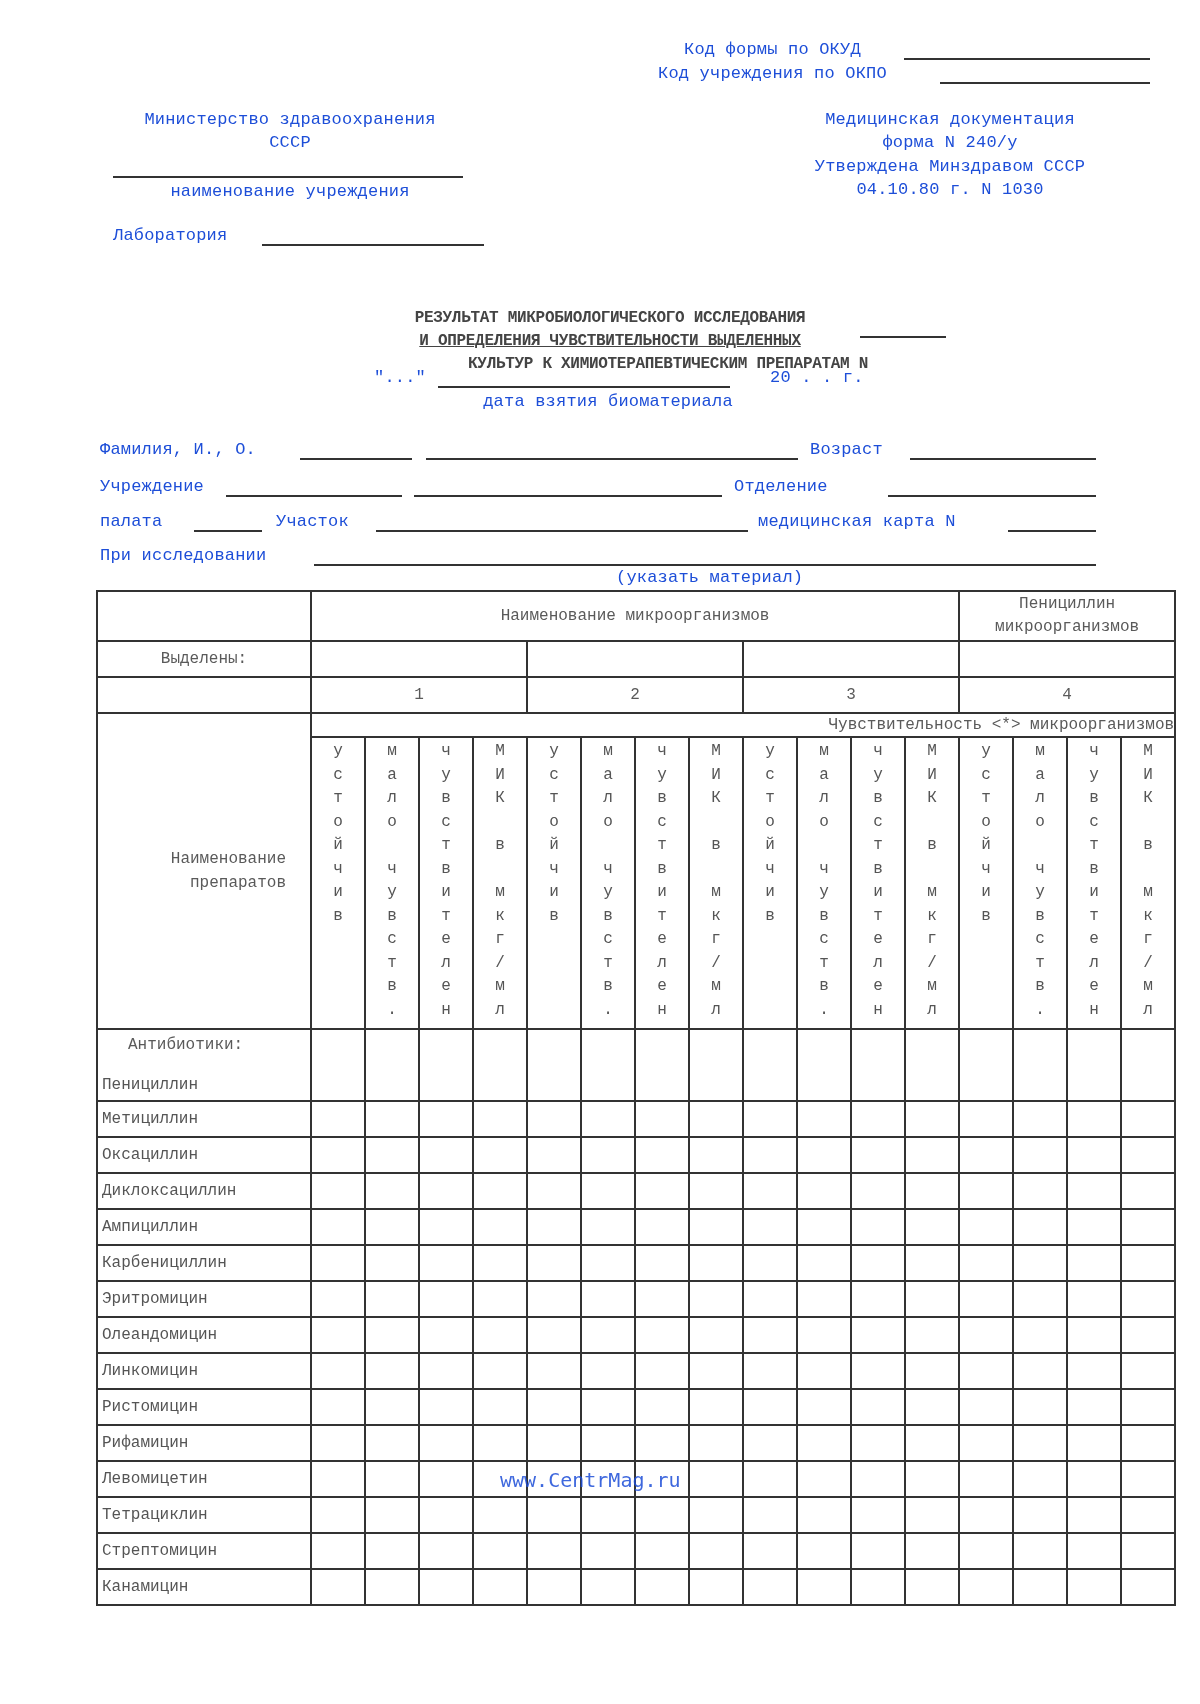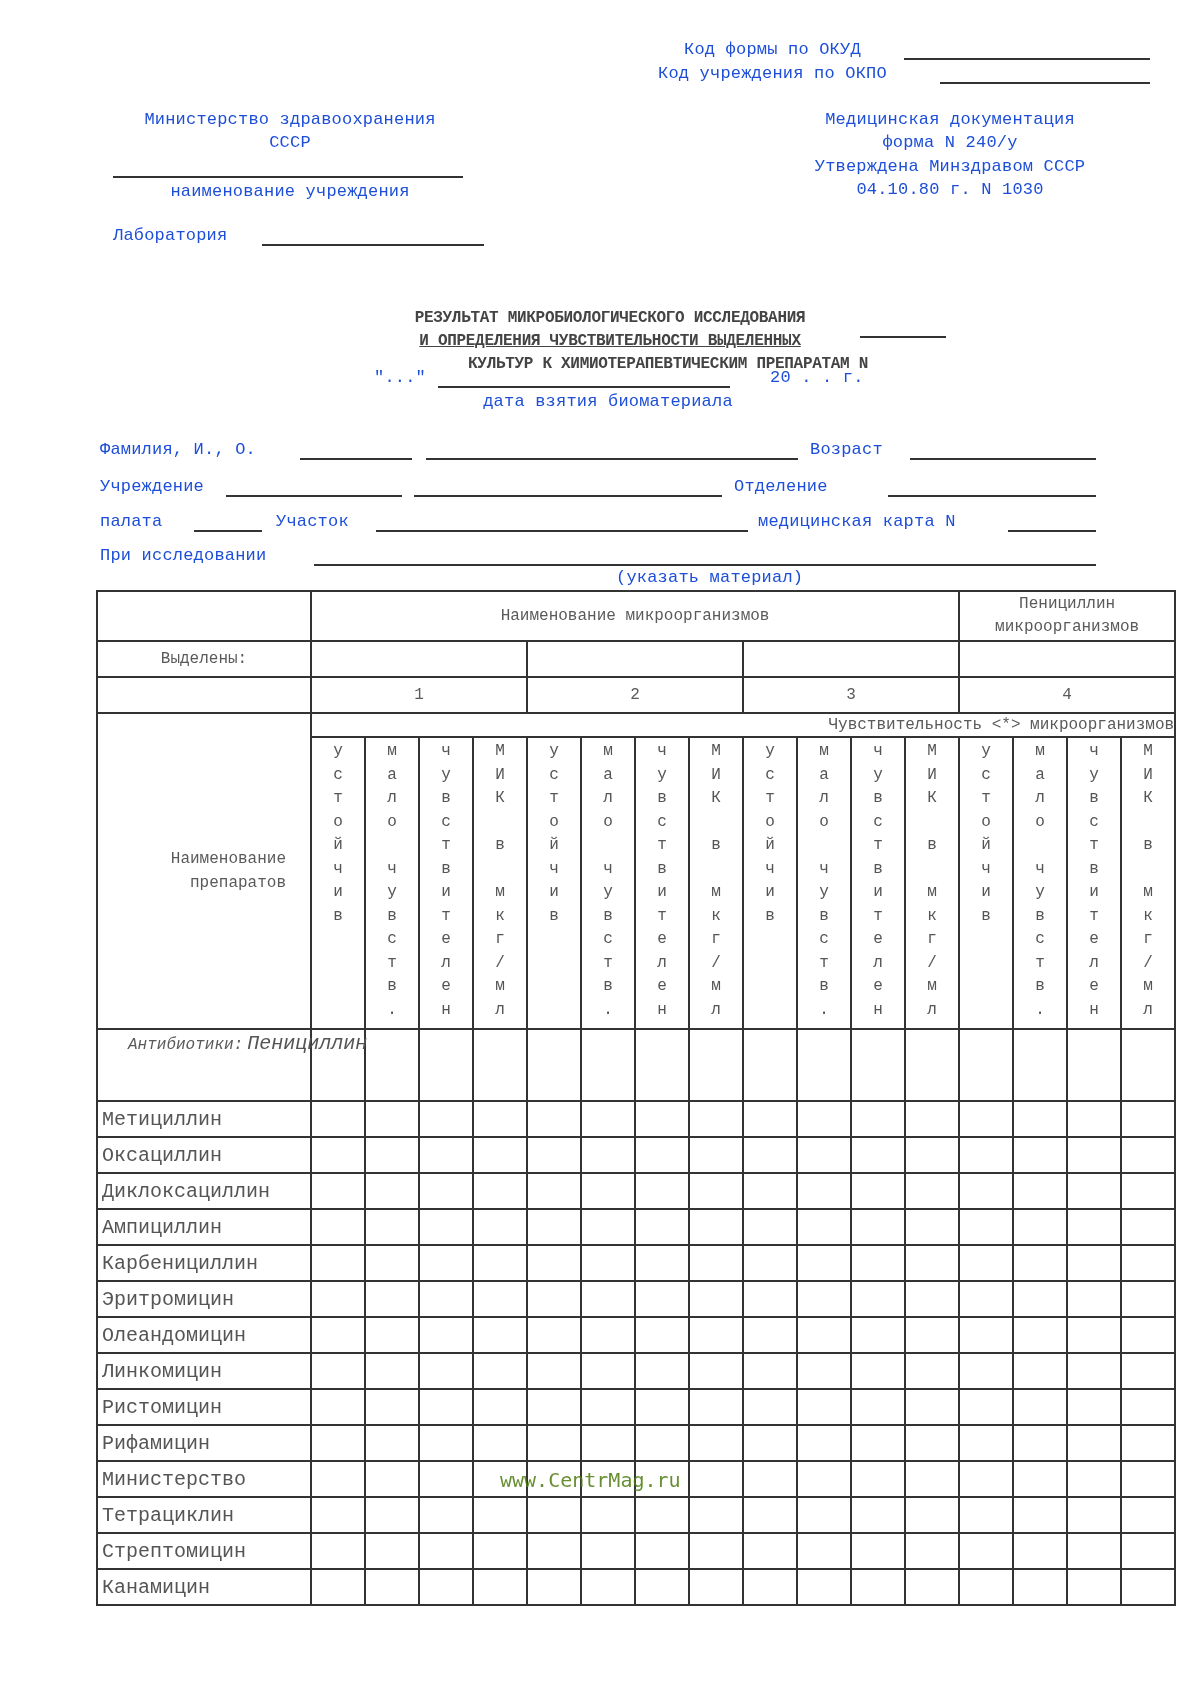--- a/index.html
+++ b/index.html
@@ -14,23 +14,23 @@
   table.grid td { border:2px solid #333; padding:0; font-size:16px; color:#5a5a5a; vertical-align:middle; }
   table.grid tr.r-top td { height:48px; }
   table.grid tr.r-sel td { height:34px; }
   table.grid tr.r-num td { height:34px; text-align:center; }
   table.grid tr.r-sens td { height:22px; text-align:right; }
   table.grid tr.r-vert td { height:290px; vertical-align:top; }
   .vert { display:flex; flex-direction:column; align-items:center; padding-top:2px; line-height:23.5px; font-size:16px; color:#555; }
   .vert span { display:block; height:23.5px; }
   table.grid tr.r-drug td { height:34px; }
   table.grid tr.r-drug-first td { height:70px; }
-  .drug-label { padding-left:4px; font-size:20px; color:#555; }
-  .first-drug { display:flex; flex-direction:row; justify-content:space-between; height:66px;font-style:italic; }
-  .watermark { position:absolute; left:500px; top:1468px; font-size:20px; color:#4d7c0f; font-family:"DejaVu Sans Mono", monospace; opacity:0.85; }
+  .drug-label { padding-left:4px; font-size:16px; color:#555; }
+  .first-drug { display:flex; flex-direction:column; justify-content:space-between; height:66px; }
+  .watermark { position:absolute; left:500px; top:1468px; font-size:20px; color:#1d4ed8; font-family:"DejaVu Sans Mono", monospace; opacity:0.85; }
 </style>
 </head>
 <body>
 
 <div class="abs t" style="left:684px; top:40px;">Код формы по ОКУД</div>
 <div class="line" style="left:904px; top:58px; width:246px;"></div>
 <div class="abs t" style="left:658px; top:64px;">Код учреждения по ОКПО</div>
 <div class="line" style="left:940px; top:82px; width:210px;"></div>
 
 <div class="abs t center" style="left:110px; top:110px; width:360px;">Министерство здравоохранения</div>
@@ -580,21 +580,21 @@
         <td></td>
         <td></td>
         <td></td>
         <td></td>
         <td></td>
         <td></td>
         <td></td>
       </tr>
       <tr class="r-drug">
         <td>
-          <div class="drug-label">Министерство</div>
+          <div class="drug-label">Левомицетин</div>
         </td>
         <td></td>
         <td></td>
         <td></td>
         <td></td>
         <td></td>
         <td></td>
         <td></td>
         <td></td>
         <td></td>

